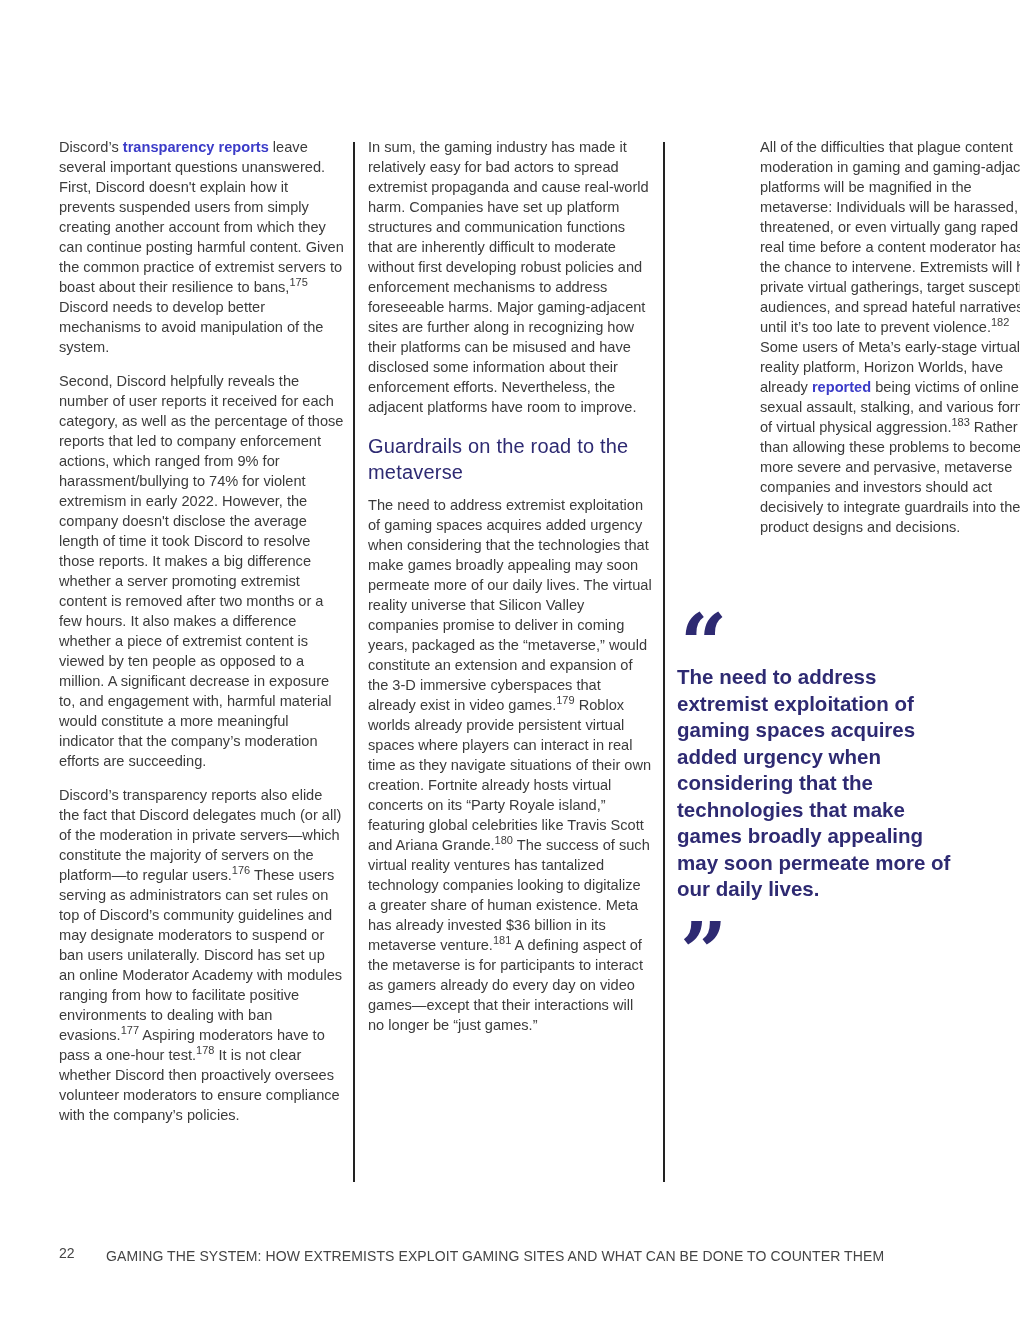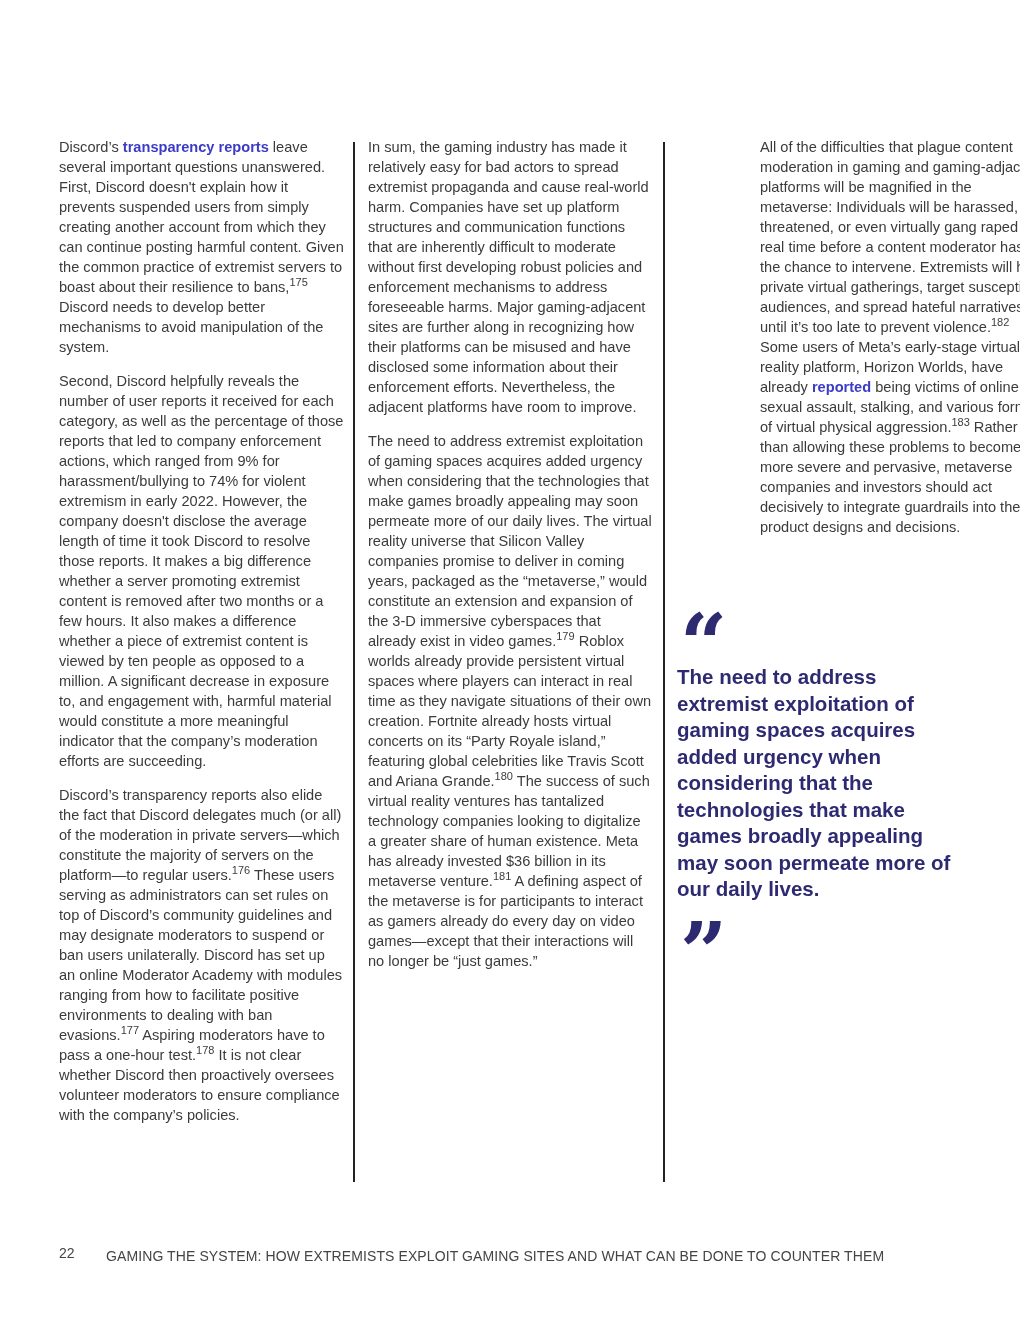--- a/index.html
+++ b/index.html
@@ -33,20 +33,21 @@
 <div id="col1" class="col">
   <p><span>Discord’s </span><span class="link">transparency reports</span><span> leave several important questions unanswered. First, Discord doesn't explain how it prevents suspended users from simply creating another account from which they can continue posting harmful content. Given the common practice of extremist servers to boast about their resilience to bans,</span><sup>175</sup><span> Discord needs to develop better mechanisms to avoid manipulation of the system.</span></p>
   <p>Second, Discord helpfully reveals the number of user reports it received for each category, as well as the percentage of those reports that led to company enforcement actions, which ranged from 9% for harassment/bullying to 74% for violent extremism in early 2022. However, the company doesn't disclose the average length of time it took Discord to resolve those reports. It makes a big difference whether a server promoting extremist content is removed after two months or a few hours. It also makes a difference whether a piece of extremist content is viewed by ten people as opposed to a million. A significant decrease in exposure to, and engagement with, harmful material would constitute a more meaningful indicator that the company’s moderation efforts are succeeding.</p>
   <p><span>Discord’s transparency reports also elide the fact that Discord delegates much (or all) of the moderation in private servers—which constitute the majority of servers on the platform—to regular users.</span><sup>176</sup><span> These users serving as administrators can set rules on top of Discord’s community guidelines and may designate moderators to suspend or ban users unilaterally. Discord has set up an online Moderator Academy with modules ranging from how to facilitate positive environments to dealing with ban evasions.</span><sup>177</sup><span> Aspiring moderators have to pass a one-hour test.</span><sup>178</sup><span> It is not clear whether Discord then proactively oversees volunteer moderators to ensure compliance with the company’s policies.</span></p>
 </div>
 
 <div id="div1" class="divider"></div>
 
 <div id="col2" class="col">
   <p>In sum, the gaming industry has made it relatively easy for bad actors to spread extremist propaganda and cause real-world harm. Companies have set up platform structures and communication functions that are inherently difficult to moderate without first developing robust policies and enforcement mechanisms to address foreseeable harms. Major gaming-adjacent sites are further along in recognizing how their platforms can be misused and have disclosed some information about their enforcement efforts. Nevertheless, the adjacent platforms have room to improve.</p>
+  <h2>Guardrails on the road to the metaverse</h2>
   <p><span>The need to address extremist exploitation of gaming spaces acquires added urgency when considering that the technologies that make games broadly appealing may soon permeate more of our daily lives. The virtual reality universe that Silicon Valley companies promise to deliver in coming years, packaged as the “metaverse,” would constitute an extension and expansion of the 3-D immersive cyberspaces that already exist in video games.</span><sup>179</sup> <span class="ital">Roblox</span><span> worlds already provide persistent virtual spaces where players can interact in real time as they navigate situations of their own creation. </span><span class="ital">Fortnite</span><span> already hosts virtual concerts on its “Party Royale island,” featuring global celebrities like Travis Scott and Ariana Grande.</span><sup>180</sup><span> The success of such virtual reality ventures has tantalized technology companies looking to digitalize a greater share of human existence. Meta has already invested $36 billion in its metaverse venture.</span><sup>181</sup><span> A defining aspect of the metaverse is for participants to interact as gamers already do every day on video games—except that their interactions will no longer be “just games.”</span></p>
 </div>
 
 <div id="div2" class="divider"></div>
 
 <div id="col3" class="col">
   <p><span>All of the difficulties that plague content moderation in gaming and gaming-adjacent platforms will be magnified in the metaverse: Individuals will be harassed, threatened, or even virtually gang raped in real time before a content moderator has the chance to intervene. Extremists will hold private virtual gatherings, target susceptible audiences, and spread hateful narratives until it’s too late to prevent violence.</span><sup>182</sup><span> Some users of Meta’s early-stage virtual-reality platform, Horizon Worlds, have already </span><span class="link">reported</span><span> being victims of online sexual assault, stalking, and various forms of virtual physical aggression.</span><sup>183</sup><span> Rather than allowing these problems to become more severe and pervasive, metaverse companies and investors should act decisively to integrate guardrails into their product designs and decisions.</span></p>
 </div>
 
 <div id="qopen" class="quote-mark">“</div>

